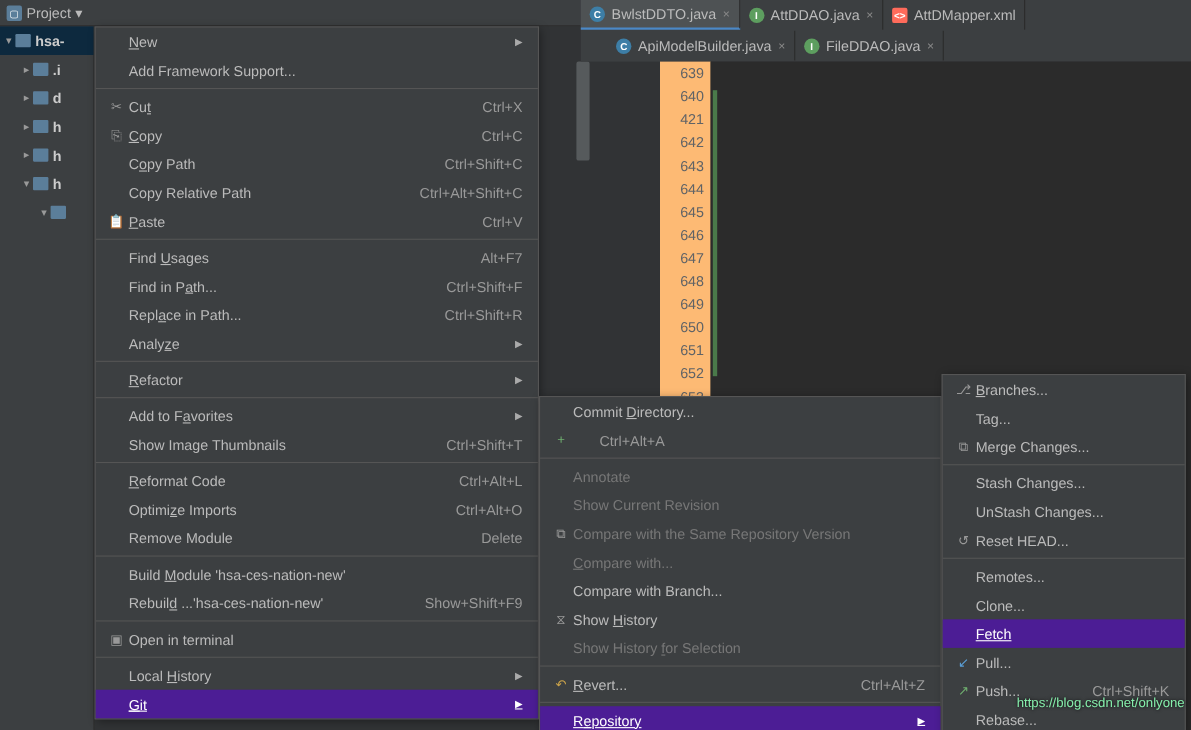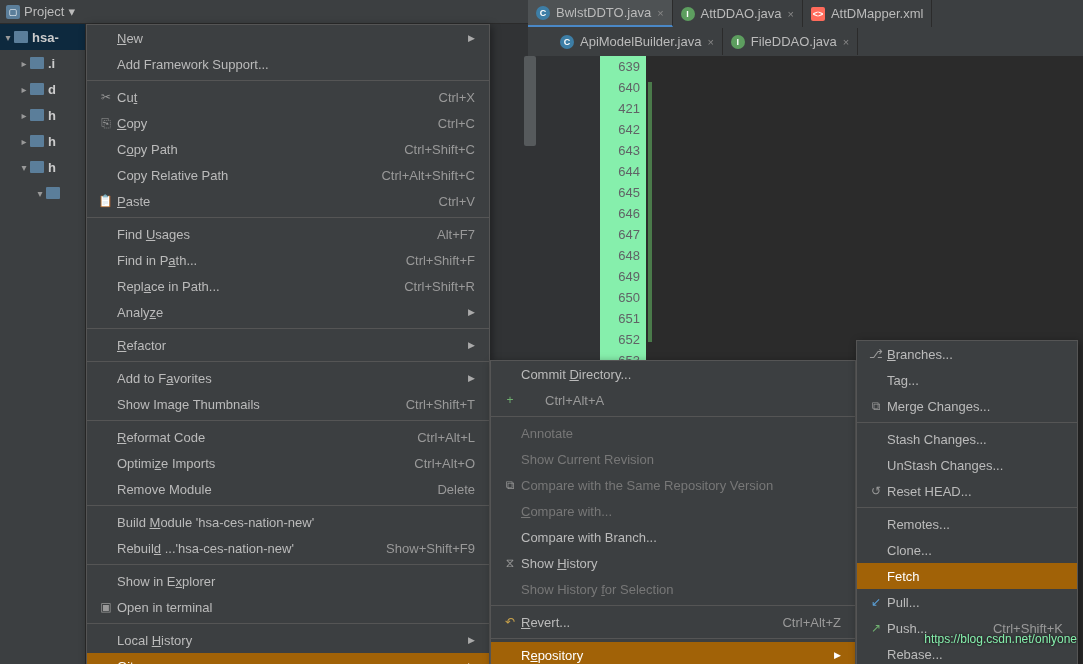--- a/index.html
+++ b/index.html
@@ -15,29 +15,29 @@
 .tree-folder { width:14px; height:12px; background:#5b7e9a; margin-right:4px; border-radius:1px; }
 .tree-label { white-space:nowrap; overflow:hidden; font-weight:bold; }
 .tabs { position:absolute; top:0; left:528px; height:56px; background:#3c3f41; display:flex; flex-wrap:wrap; align-items:flex-start; }
 .tab { height:27px; display:flex; align-items:center; padding:0 8px; gap:6px; border-right:1px solid #2b2b2b; color:#bbb; }
 .tab.active { background:#4e5254; border-bottom:2px solid #4a88c7; }
 .tab .ficon { width:14px; height:14px; border-radius:7px; display:flex; align-items:center; justify-content:center; font-size:9px; font-weight:bold; }
 .ficon.java { background:#3d7ea6; color:#fff; }
 .ficon.javai { background:#5d9e5f; color:#fff; }
 .ficon.xml { background:#ff6b5b; color:#fff; border-radius:2px; }
 .tab .close { color:#888; font-size:11px; }
-.gutter { position:absolute; top:56px; left:600px; width:46px; height:304px; background:#86efac; text-align:right; color:#606366; line-height:21px; padding-right:6px; font-family:Consolas,monospace; font-size:12px; }
+.gutter { position:absolute; top:56px; left:600px; width:46px; height:304px; background:#fdba74; text-align:right; color:#606366; line-height:21px; padding-right:6px; font-family:Consolas,monospace; font-size:12px; }
 .gutter .ln { height:21px; }
 .editor-bg { position:absolute; top:56px; left:646px; width:437px; height:608px; background:#2b2b2b; }
 .editor-vline { position:absolute; left:2px; top:26px; width:4px; height:260px; background:#4a7a4a; }
 .scrollbar-v { position:absolute; top:56px; left:524px; width:12px; height:90px; background:#565a5c; border-radius:2px; }
 
 .menu { position:absolute; background:#3c3f41; border:1px solid #555; box-shadow:2px 2px 8px rgba(0,0,0,.4); }
 .menu-item { display:flex; align-items:center; height:26px; padding:0 14px 0 8px; color:#bbb; position:relative; }
-.menu-item.highlight { background:#a16207; color:#fff; }
+.menu-item.highlight { background:#4c1d95; color:#fff;text-decoration:underline; }
 .menu-item.disabled { color:#777; }
 .menu-item .mi-icon { width:22px; text-align:center; font-size:12px; color:#999; }
 .menu-item.highlight .mi-icon { color:#fff; }
 .menu-item .mi-label { flex:1; }
 .menu-item .mi-label u { text-decoration:underline; }
 .menu-item .mi-shortcut { color:#999; margin-left:24px; }
 .menu-item .mi-sub { font-size:9px; color:#aaa; }
 .menu-item.highlight .mi-sub { color:#fff; }
 .menu-sep { height:1px; background:#555; margin:3px 0; }
 
@@ -252,24 +252,20 @@
       <span class="mi-icon"></span>
       <span class="mi-label">Build <u>M</u>odule 'hsa-ces-nation-new'</span>
     </div>
     <div class="menu-item">
       <span class="mi-icon"></span>
       <span class="mi-label">Rebuil<u>d</u> ...'hsa-ces-nation-new'</span>
       <span class="mi-shortcut">Show+Shift+F9</span>
     </div>
     <div class="menu-sep"></div>
     <div class="menu-item">
-      <span class="mi-icon"></span>
-      <span class="mi-label">Show in E<u>x</u>plorer</span>
-    </div>
-    <div class="menu-item">
       <span class="mi-icon">▣</span>
       <span class="mi-label">Open in terminal</span>
     </div>
     <div class="menu-sep"></div>
     <div class="menu-item">
       <span class="mi-icon"></span>
       <span class="mi-label">Local <u>H</u>istory</span>
       <span class="mi-sub">▶</span>
     </div>
     <div class="menu-item highlight">

